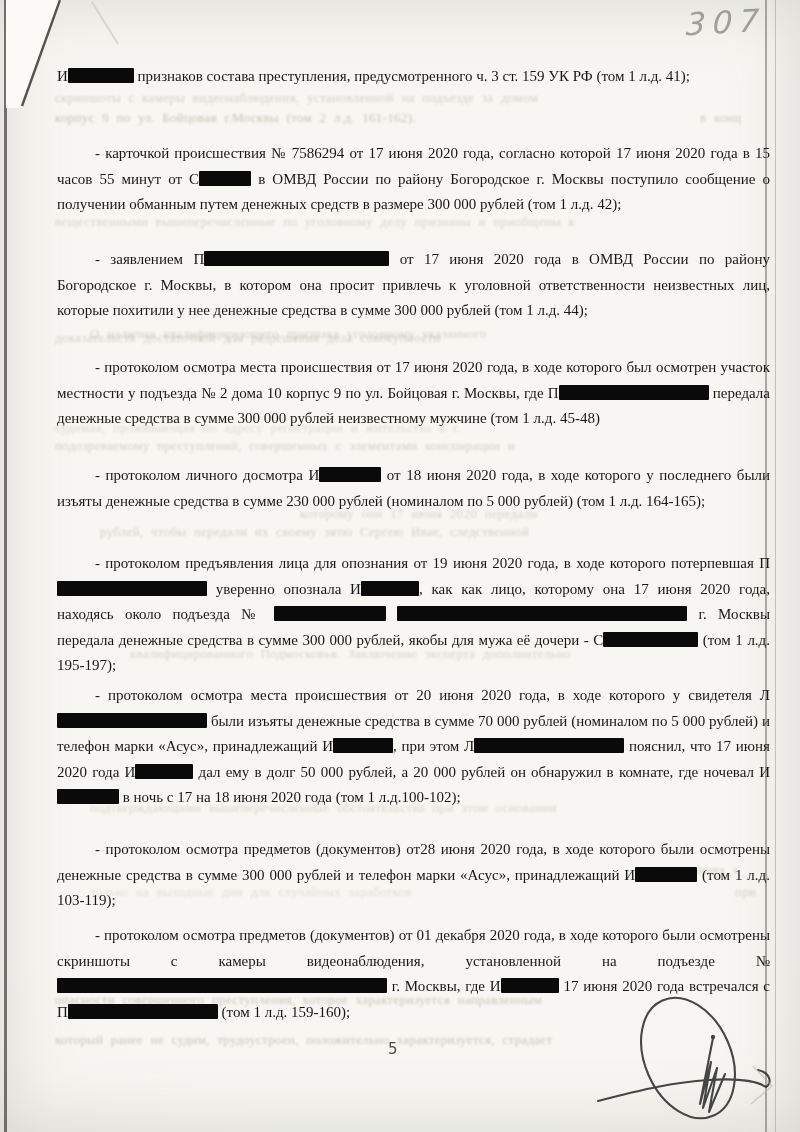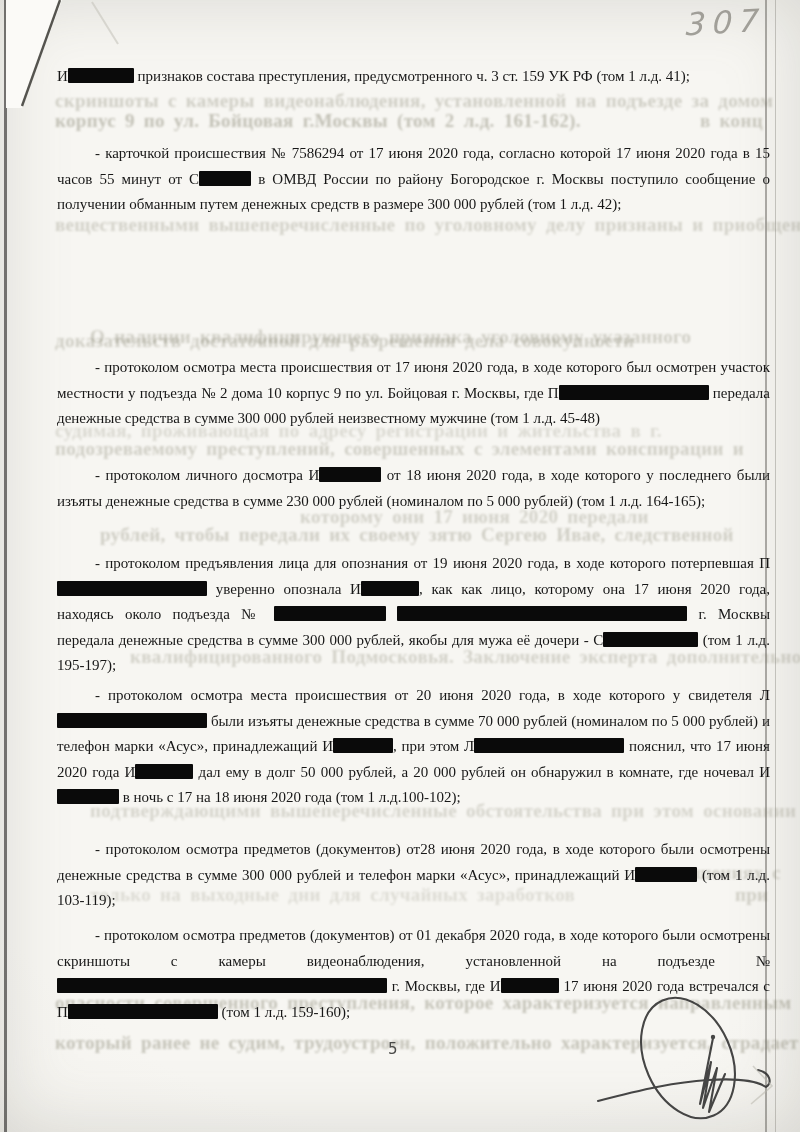--- a/index.html
+++ b/index.html
@@ -16,22 +16,22 @@
   .edge-right-b{position:absolute;right:24px;top:0;bottom:0;width:1.5px;
              background:rgba(128,126,118,.4);filter:blur(.3px);}
   .fold-svg{position:absolute;left:0;top:0;}
   
   .handwritten{position:absolute;top:4px;right:34px;
       font-family:"DejaVu Sans",sans-serif;font-size:31px;font-style:italic;
       color:#8e8c85;letter-spacing:7px;transform:rotate(-3deg) skewX(-6deg);
       opacity:.8;}
   
   #ghost-layer{position:absolute;inset:0;}
-  .ghost{position:absolute;font-size:19px;color:#75735e;filter:blur(.8px);
-         white-space:nowrap;word-spacing:4px;letter-spacing:.3px;opacity:.32;font-weight:bold;}
+  .ghost{position:absolute;font-size:13px;color:#75735e;filter:blur(.8px);
+         white-space:nowrap;word-spacing:4px;letter-spacing:.3px;opacity:.32;}
   
   #text-layer{position:absolute;left:46px;top:0;width:713px;height:100%;}
   .para{position:absolute;left:0;width:713px;margin:11px;text-align:justify;
         font-size:15px;line-height:25.5px;color:#171717;}
   .para.indent{text-indent:38px;}
   .redact{display:inline-block;height:15px;background:#0a0a0a;
           transform:translateY(2px);border-radius:1px;}
   .page-number{position:absolute;left:388px;top:1040px;
       font-family:"DejaVu Sans",sans-serif;font-size:15px;color:#4a4a48;}
   .signature-svg{position:absolute;left:0;top:0;pointer-events:none;}
@@ -69,20 +69,21 @@
       <div class="ghost" style="left: 655px; top: 862px; opacity: 0.3;">отношениях с</div>
       <div class="ghost" style="left: 90px; top: 884px; opacity: 0.2;">только на выходные дни для случайных заработков</div>
       <div class="ghost" style="left: 735px; top: 884px; opacity: 0.3;">при</div>
       <div class="ghost" style="left: 55px; top: 992px; opacity: 0.38;">опасности совершенного преступления, которое характеризуется направленным</div>
       <div class="ghost" style="left: 55px; top: 1032px; opacity: 0.38;">который ранее не судим, трудоустроен, положительно характеризуется, страдает</div>
     </div>
 
   <div id="text-layer">
       <p class="para" style="top: 53px;">И<span class="redact" style="width: 66px;"></span> признаков состава преступления, предусмотренного ч. 3 ст. 159 УК РФ (том 1 л.д. 41);</p>
       <p class="para indent" style="top: 130px;">- карточкой происшествия № 7586294 от 17 июня 2020 года, согласно которой 17 июня 2020 года в 15 часов 55 минут от С<span class="redact" style="width: 52px;"></span> в ОМВД России по району Богородское г. Москвы поступило сообщение о получении обманным путем денежных средств в размере 300 000 рублей (том 1 л.д. 42);</p>
+      <p class="para indent" style="top: 236px;">- заявлением П<span class="redact" style="width: 185px;"></span> от 17 июня 2020 года в ОМВД России по району Богородское г. Москвы, в котором она просит привлечь к уголовной ответственности неизвестных лиц, которые похитили у нее денежные средства в сумме 300 000 рублей (том 1 л.д. 44);</p>
       <p class="para indent" style="top: 344px;">- протоколом осмотра места происшествия от 17 июня 2020 года, в ходе которого был осмотрен участок местности у подъезда № 2 дома 10 корпус 9 по ул. Бойцовая г. Москвы, где П<span class="redact" style="width: 150px;"></span> передала денежные средства в сумме 300 000 рублей неизвестному мужчине (том 1 л.д. 45-48)</p>
       <p class="para indent" style="top: 452px;">- протоколом личного досмотра И<span class="redact" style="width: 62px;"></span> от 18 июня 2020 года, в ходе которого у последнего были изъяты денежные средства в сумме 230 000 рублей (номиналом по 5 000 рублей) (том 1 л.д. 164-165);</p>
       <p class="para indent" style="top: 540px;">- протоколом предъявления лица для опознания от 19 июня 2020 года, в ходе которого потерпевшая П<span class="redact" style="width: 150px;"></span> уверенно опознала И<span class="redact" style="width: 58px;"></span>, как как лицо, которому она 17 июня 2020 года, находясь около подъезда № <span class="redact" style="width: 112px;"></span> <span class="redact" style="width: 290px;"></span> г. Москвы передала денежные средства в сумме 300 000 рублей, якобы для мужа её дочери - С<span class="redact" style="width: 95px;"></span> (том 1 л.д. 195-197);</p>
       <p class="para indent" style="top: 672px;">- протоколом осмотра места происшествия от 20 июня 2020 года, в ходе которого у свидетеля Л<span class="redact" style="width: 150px;"></span> были изъяты денежные средства в сумме 70 000 рублей (номиналом по 5 000 рублей) и телефон марки «Асус», принадлежащий И<span class="redact" style="width: 60px;"></span>, при этом Л<span class="redact" style="width: 150px;"></span> пояснил, что 17 июня 2020 года И<span class="redact" style="width: 58px;"></span> дал ему в долг 50 000 рублей, а 20 000 рублей он обнаружил в комнате, где ночевал И<span class="redact" style="width: 62px;"></span> в ночь с 17 на 18 июня 2020 года (том 1 л.д.100-102);</p>
       <p class="para indent" style="top: 826px;">- протоколом осмотра предметов (документов) от28 июня 2020 года, в ходе которого были осмотрены денежные средства в сумме 300 000 рублей и телефон марки «Асус», принадлежащий И<span class="redact" style="width: 62px;"></span> (том 1 л.д. 103-119);</p>
       <p class="para indent" style="top: 912px;">- протоколом осмотра предметов (документов) от 01 декабря 2020 года, в ходе которого были осмотрены скриншоты с камеры видеонаблюдения, установленной на подъезде № <span class="redact" style="width: 330px;"></span> г. Москвы, где И<span class="redact" style="width: 58px;"></span> 17 июня 2020 года встречался с П<span class="redact" style="width: 150px;"></span> (том 1 л.д. 159-160);</p>
     </div>
 
   <div class="page-number">5</div>
 

